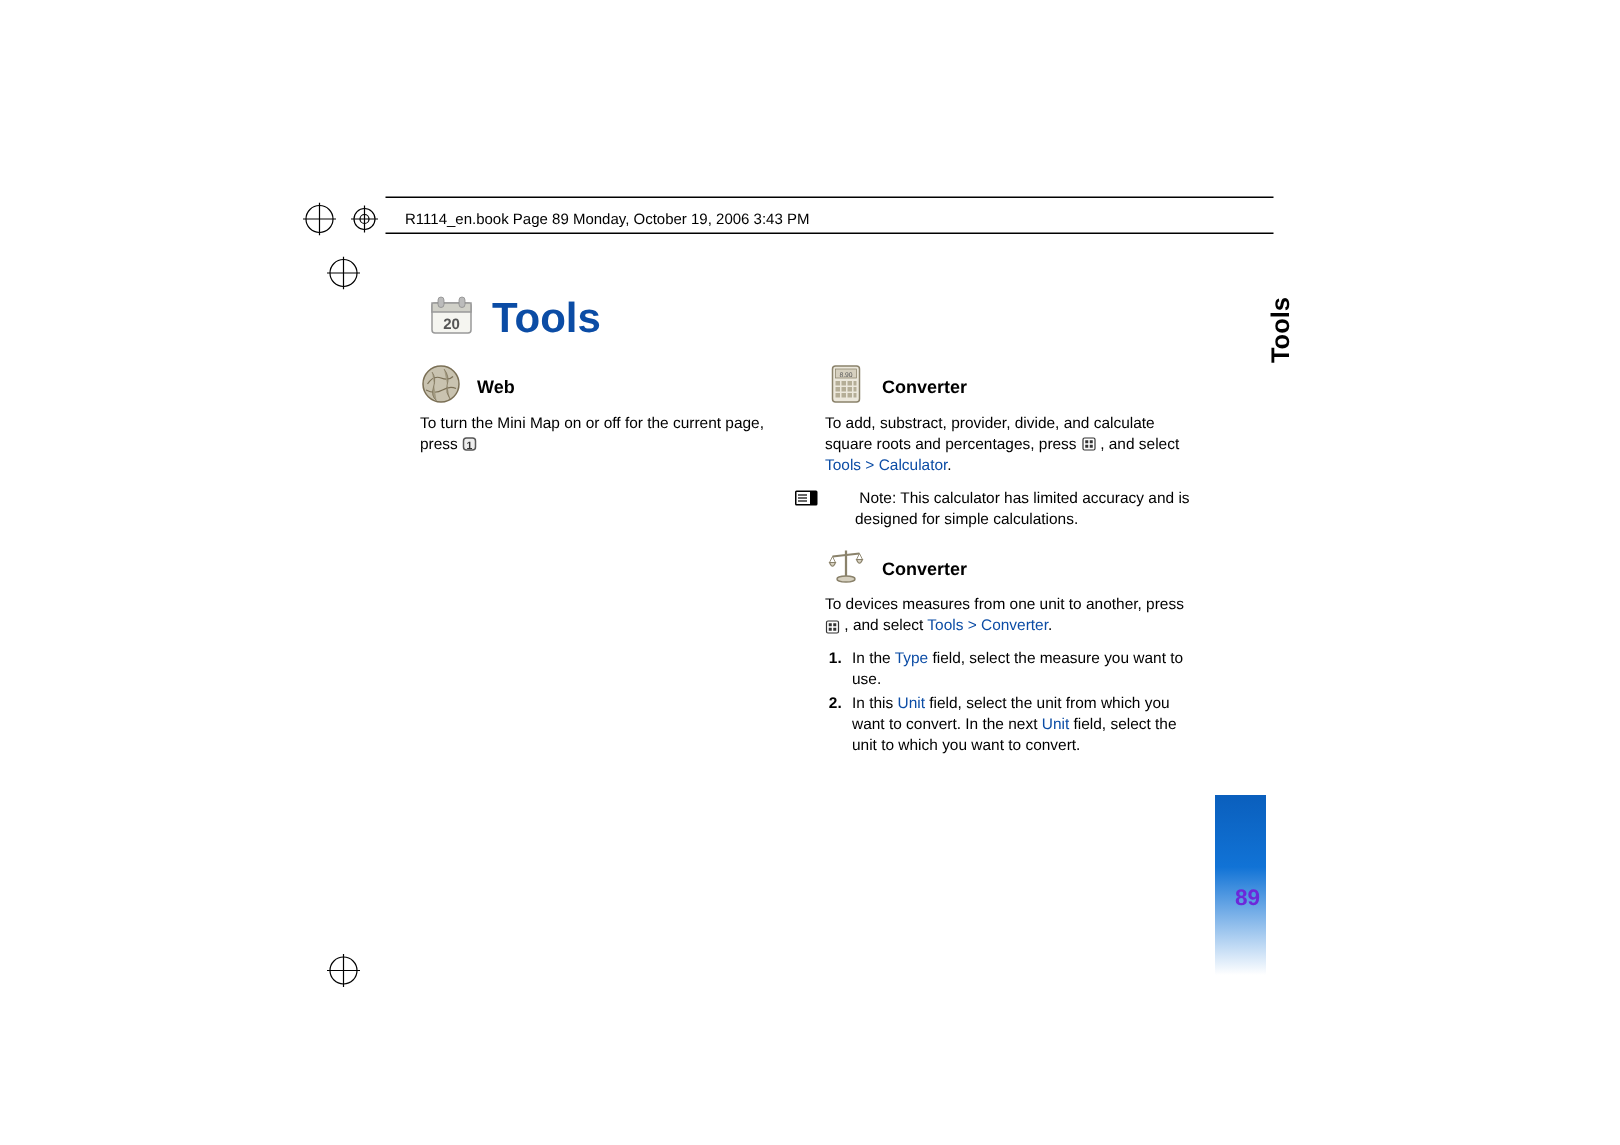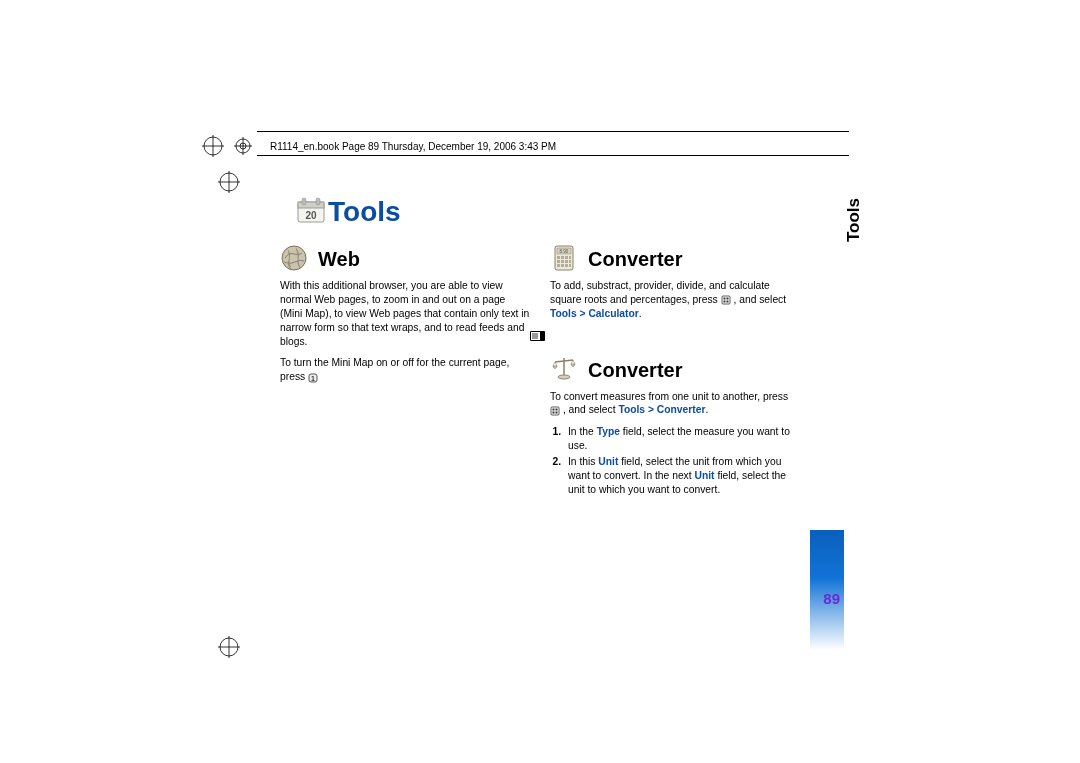--- a/index.html
+++ b/index.html
@@ -39,21 +39,21 @@
     position: absolute;
     top: 196px;
     left: 328px;
     font-size: 28px;
     font-weight: bold;
     color: #0b4ca5;
   }
   .title-icon {
     position: absolute;
     top: 196px;
-    left: 296px;
+    left: 286px;
     width: 30px;
     height: 30px;
   }
   .columns {
     position: absolute;
     top: 242px;
     left: 280px;
     width: 520px;
     display: flex;
     gap: 20px;
@@ -68,27 +68,27 @@
     display: flex;
     align-items: center;
     margin-bottom: 6px;
   }
   .sec-head .ic {
     width: 28px;
     height: 28px;
     margin-right: 10px;
   }
   .sec-head .t {
-    font-size: 20px;
+    font-size: 12px;
     font-weight: bold;
     color: #000;
     padding-top:4px;
   }
   .col p { margin: 0 0 8px 0; }
-  .blue { color: #0b4ca5; font-weight: bold; }
+  .blue { color: #0b4ca5; font-weight: normal; }
   .note-icon {
     display:inline-block;
     width:16px;
     height:12px;
     vertical-align:middle;
     margin-right:4px;
   }
   .key-icon {
     display:inline-block;
     width:10px;
@@ -147,21 +147,21 @@
     </svg>
 </div>
 <div class="crop-mark" style="top:636px;left:218px">
   <svg width="22" height="22">
       <circle cx="11" cy="11" r="9" fill="none" stroke="#000" stroke-width="0.8"></circle>
       <line x1="11" y1="0" x2="11" y2="22" stroke="#000" stroke-width="0.8"></line>
       <line x1="0" y1="11" x2="22" y2="11" stroke="#000" stroke-width="0.8"></line>
     </svg>
 </div>
 
-<div class="header-line">R1114_en.book  Page 89  Thursday, December 19, 2006  3:43 PM</div>
+<div class="header-line">R1114_en.book  Page 89  Monday, October 19, 2006  3:43 PM</div>
 
 <div style="position:absolute;top:131px;left:257px;width:592px;height:0;border-top:0.5px solid #000"></div>
 <div style="position:absolute;top:155px;left:257px;width:592px;height:0;border-top:0.5px solid #000"></div>
 
 <div class="section-tab">Tools</div>
 
 <div class="title-icon">
   <svg width="30" height="30" viewBox="0 0 30 30">
     <rect x="2" y="6" width="26" height="20" rx="2" fill="#f5f5f0" stroke="#999" stroke-width="1"></rect>
     <rect x="2" y="6" width="26" height="6" fill="#d0d0c8" stroke="#999" stroke-width="1"></rect>
@@ -180,21 +180,20 @@
         <svg width="28" height="28" viewBox="0 0 28 28">
           <circle cx="14" cy="14" r="12" fill="#c9c3b0" stroke="#7a6f55" stroke-width="1"></circle>
           <path d="M5 14 Q 9 8 14 10 Q 19 12 22 9" fill="none" stroke="#7a6f55" stroke-width="0.8"></path>
           <path d="M4 18 Q 10 21 15 18 Q 20 15 24 17" fill="none" stroke="#7a6f55" stroke-width="0.8"></path>
           <path d="M8 6 Q 11 10 9 16 Q 7 22 11 25" fill="#a39b82" stroke="#7a6f55" stroke-width="0.5"></path>
           <path d="M16 4 Q 20 9 18 15 Q 17 20 20 24" fill="#a39b82" stroke="#7a6f55" stroke-width="0.5"></path>
         </svg>
       </span>
       <span class="t">Web</span>
     </div>
-    <p>With this additional browser, you are able to view normal Web pages, to zoom in and out on a page (Mini Map), to view Web pages that contain only text in narrow form so that text wraps, and to read feeds and blogs.</p>
     <p>
       <span>To turn the Mini Map on or off for the current page, press </span>
       <span class="key-icon"><svg width="10" height="10">
             <rect x="1" y="1" width="8" height="8" rx="2" fill="#eee" stroke="#555" stroke-width="1"></rect>
             <text x="5" y="8" font-size="7" text-anchor="middle" fill="#333" font-weight="bold">1</text>
           </svg></span>
     </p>
   </div>
 
   <div class="col">
@@ -235,40 +234,41 @@
       <span class="blue">Tools &gt; Calculator</span><span>.</span>
     </p>
     <p style="padding-left:20px;text-indent:-20px;">
       <span class="note-icon"><svg width="16" height="12">
             <rect x="0" y="1" width="15" height="10" rx="1" fill="#000"></rect>
             <rect x="1" y="2" width="9" height="8" fill="#fff"></rect>
             <line x1="2" y1="4" x2="8" y2="4" stroke="#000" stroke-width="0.8"></line>
             <line x1="2" y1="6" x2="8" y2="6" stroke="#000" stroke-width="0.8"></line>
             <line x1="2" y1="8" x2="8" y2="8" stroke="#000" stroke-width="0.8"></line>
           </svg></span>
+      <span>Note: This calculator has limited accuracy and is designed for simple calculations.</span>
     </p>
 
     <div class="sec-head" style="margin-top:10px;">
       <span class="ic">
         <svg width="28" height="28" viewBox="0 0 28 28">
           <line x1="14" y1="4" x2="14" y2="22" stroke="#8a826b" stroke-width="1.5"></line>
           <line x1="5" y1="8" x2="23" y2="6" stroke="#8a826b" stroke-width="1.5"></line>
           <path d="M3 12 Q5 17 7 12 Z" fill="#d6d0bf" stroke="#8a826b" stroke-width="0.8"></path>
           <path d="M21 10 Q23 15 25 10 Z" fill="#d6d0bf" stroke="#8a826b" stroke-width="0.8"></path>
           <line x1="3" y1="12" x2="5" y2="8" stroke="#8a826b" stroke-width="0.6"></line>
           <line x1="7" y1="12" x2="5" y2="8" stroke="#8a826b" stroke-width="0.6"></line>
           <line x1="21" y1="10" x2="23" y2="6" stroke="#8a826b" stroke-width="0.6"></line>
           <line x1="25" y1="10" x2="23" y2="6" stroke="#8a826b" stroke-width="0.6"></line>
           <ellipse cx="14" cy="23" rx="6" ry="2" fill="#d6d0bf" stroke="#8a826b" stroke-width="1"></ellipse>
         </svg>
       </span>
       <span class="t">Converter</span>
     </div>
     <p>
-      <span>To convert measures from one unit to another, press </span>
+      <span>To devices measures from one unit to another, press </span>
       <span class="key-icon"><svg width="10" height="10">
             <rect x="1" y="1" width="8" height="8" rx="1" fill="#fff" stroke="#333" stroke-width="0.8"></rect>
             <rect x="2.5" y="2.5" width="2" height="2" fill="#333"></rect>
             <rect x="5.5" y="2.5" width="2" height="2" fill="#333"></rect>
             <rect x="2.5" y="5.5" width="2" height="2" fill="#333"></rect>
             <rect x="5.5" y="5.5" width="2" height="2" fill="#333"></rect>
           </svg></span>
       <span> , and select </span>
       <span class="blue">Tools &gt; Converter</span><span>.</span>
     </p>

